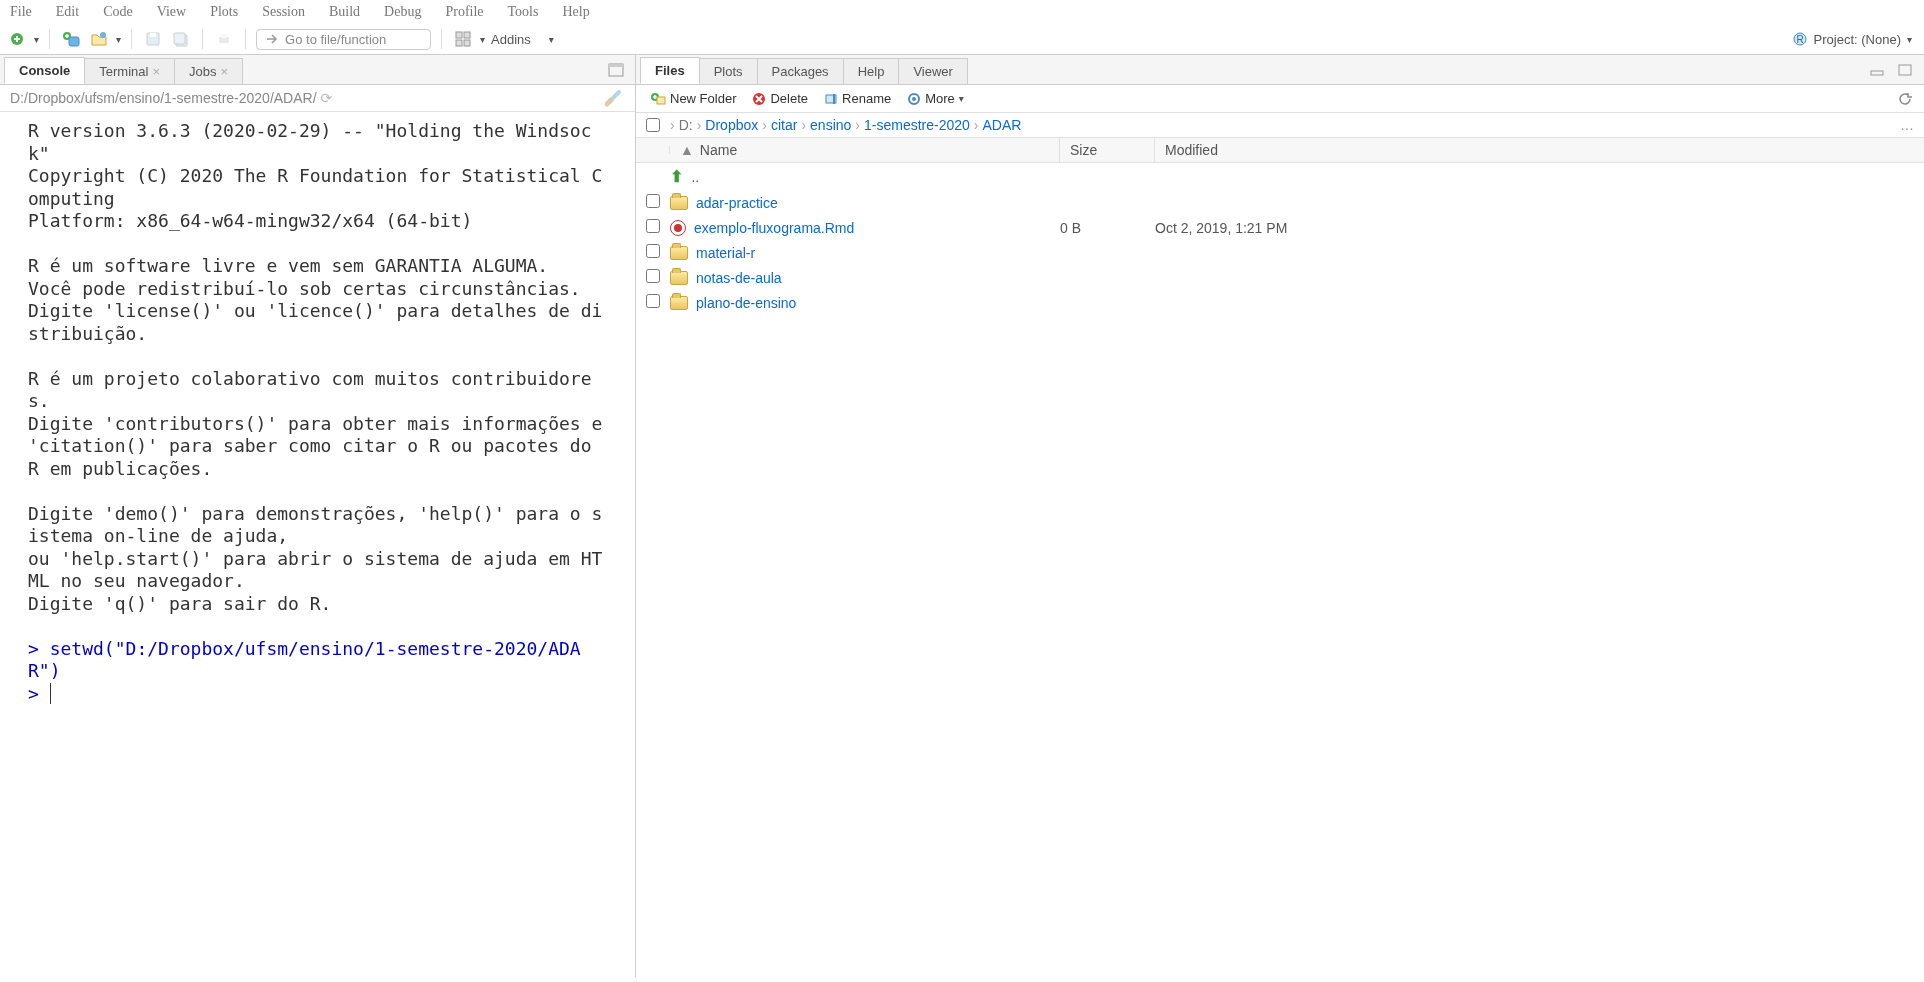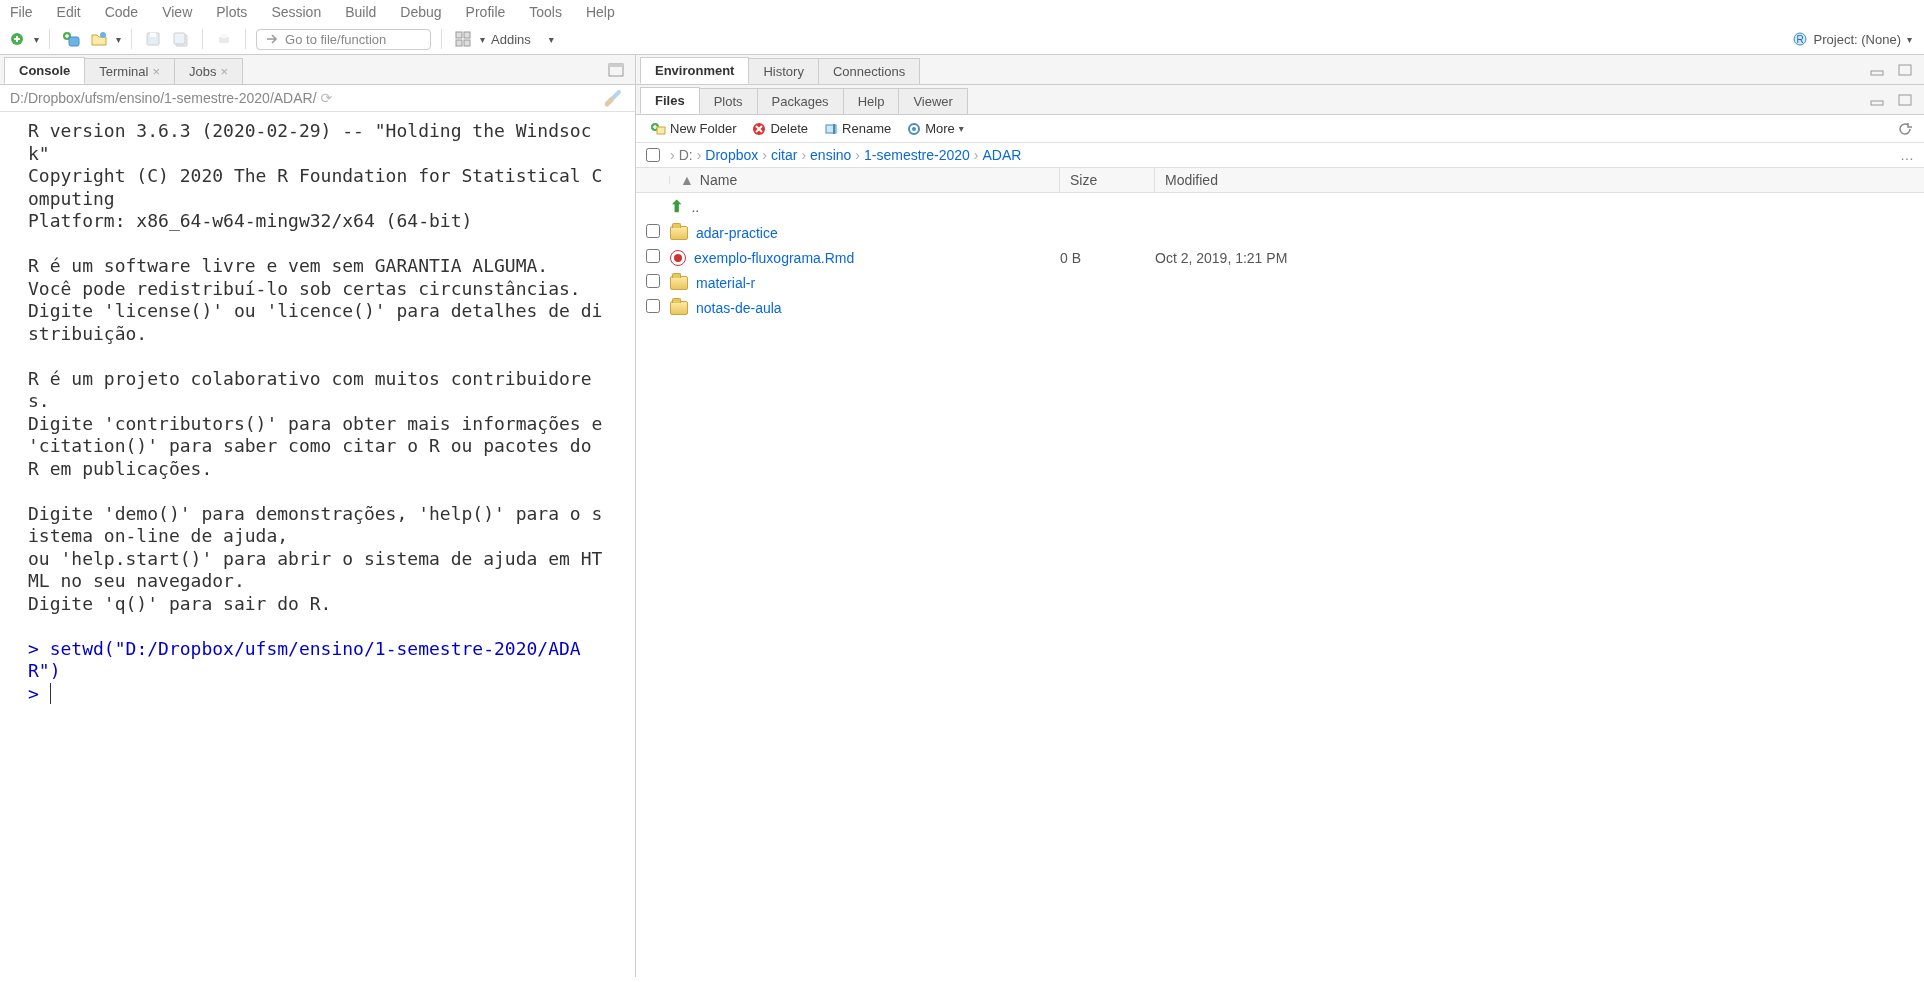--- a/index.html
+++ b/index.html
@@ -1,17 +1,17 @@
 <!DOCTYPE html>
 <html><head>
 <meta charset="utf-8">
 <style>
 * { box-sizing: border-box; margin: 0; padding: 0; }
 body { font-family: "Segoe UI", "Lucida Grande", sans-serif; font-size: 13px; color: #333; background: #fff; overflow: hidden; }
-.menubar { display: flex; gap: 24px; padding: 4px 10px; color: #777; font-size: 14px; }
+.menubar { display: flex; gap: 24px; padding: 4px 10px; color: #777; font-size: 14px; font-family: Liberation Serif, serif; }
 .menubar span { cursor: pointer; }
 .toolbar { display: flex; align-items: center; gap: 6px; padding: 4px 6px; border-bottom: 1px solid #ccc; }
 .tool-icon { width: 22px; height: 22px; display: inline-flex; align-items: center; justify-content: center; border-radius: 3px; cursor: pointer; }
 .tool-sep { width: 1px; height: 20px; background: #ddd; margin: 0 4px; }
 .goto { display: flex; align-items: center; gap: 6px; border: 1px solid #ccc; border-radius: 4px; padding: 2px 8px; width: 175px; color: #888; }
 .addins { display: flex; align-items: center; gap: 18px; color: #555; cursor: pointer; }
 .spacer { flex: 1; }
 .project { display: flex; align-items: center; gap: 6px; color: #555; cursor: pointer; margin-right: 6px;}
 .main { display: flex; height: calc(100vh - 60px); }
 .left-pane { width: 636px; display: flex; flex-direction: column; border-right: 1px solid #ccc; }
@@ -188,37 +188,20 @@
 
 Digite 'demo()' para demonstrações, 'help()' para o sistema on-line de ajuda,
 ou 'help.start()' para abrir o sistema de ajuda em HTML no seu navegador.
 Digite 'q()' para sair do R.
 </span>
 <span class="prompt">&gt; </span><span class="cmd">setwd("D:/Dropbox/ufsm/ensino/1-semestre-2020/ADAR")</span>
 <span class="prompt">&gt; </span><span class="cursor"> </span></div>
   </div>
 
   <div class="right-pane">
-    <div class="tabs">
-      <div class="tab active"><span>Environment</span></div>
-      <div class="tab"><span>History</span></div>
-      <div class="tab"><span>Connections</span></div>
-      <div class="tab-tools">
-        <span class="tool-icon">
-            <svg width="14" height="12">
-              <rect x="1" y="7" width="12" height="4" fill="none" stroke="#999"></rect>
-            </svg>
-          </span>
-        <span class="tool-icon">
-            <svg width="14" height="12">
-              <rect x="1" y="1" width="12" height="10" fill="none" stroke="#999"></rect>
-            </svg>
-          </span>
-      </div>
-    </div>
 
     <div class="tabs">
       <div class="tab active"><span>Files</span></div>
       <div class="tab"><span>Plots</span></div>
       <div class="tab"><span>Packages</span></div>
       <div class="tab"><span>Help</span></div>
       <div class="tab"><span>Viewer</span></div>
       <div class="tab-tools">
         <span class="tool-icon">
             <svg width="14" height="12">
@@ -339,16 +322,25 @@
           </div>
           <div class="file-row">
             <div class="cb"><input type="checkbox" style=""></div>
             <div class="name">
               <span class="folder-icon"></span>
               <span>notas-de-aula</span>
             </div>
             <div class="size"></div>
             <div class="mod"></div>
           </div>
+          <div class="file-row">
+            <div class="cb"><input type="checkbox" style=""></div>
+            <div class="name">
+              <span class="folder-icon"></span>
+              <span>plano-de-ensino</span>
+            </div>
+            <div class="size"></div>
+            <div class="mod"></div>
+          </div>
         </div>
     </div>
   </div>
 </div>
 
 </body></html>

